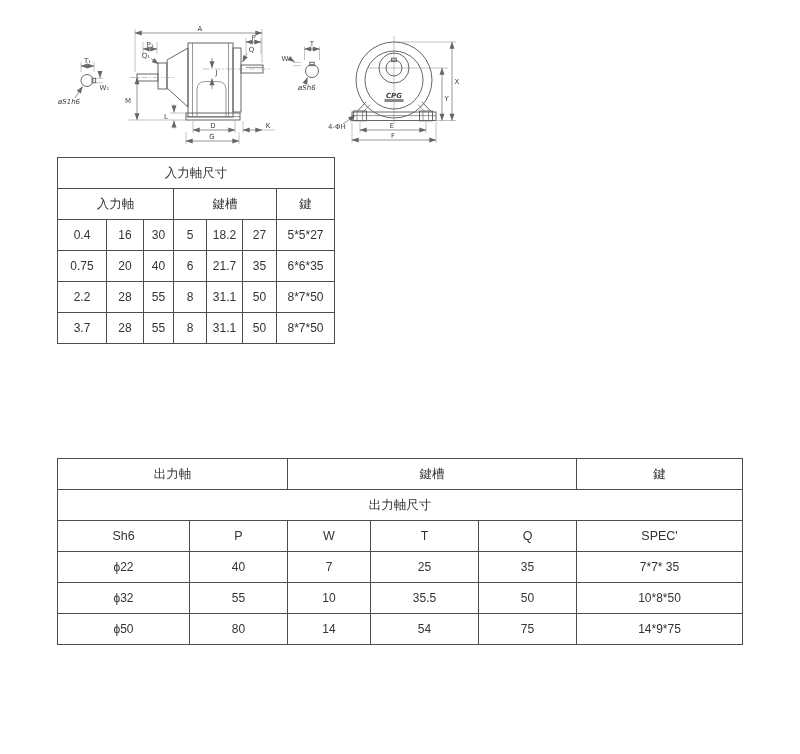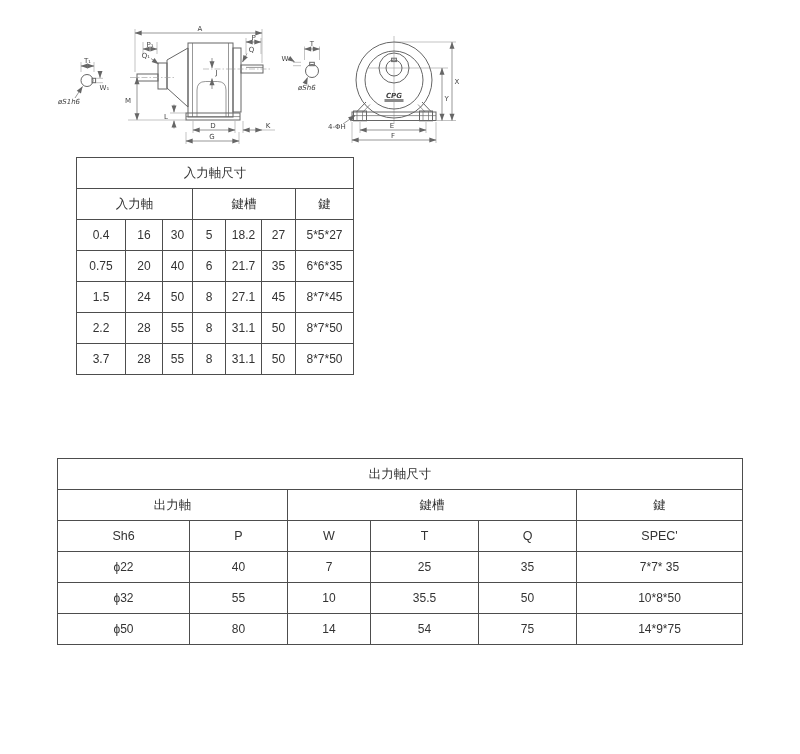--- a/index.html
+++ b/index.html
@@ -8,21 +8,21 @@
     font-family:"Liberation Sans",sans-serif;color:#333;
   }
   
   table{border-collapse:collapse;table-layout:fixed;position:absolute;background:#fff;}
   th,td{
     border:1px solid #4d4d4d;font-weight:400;font-size:12px;color:#333;
     text-align:center;vertical-align:middle;padding:0;height:30px;
     font-family:"Liberation Sans",sans-serif;
   }
   thead th{font-size:12.5px;}
-  #input-table{left:57px;top:157px;width:277px;margin-left:19px;}
+  #input-table{left:57px;top:157px;width:277px;}
   #output-table{left:57px;top:458px;width:685px;}
   
   #drawing{position:absolute;left:0;top:8px;}
   .o{stroke:#666;fill:none;stroke-width:1;}
   .d{stroke:#6b6b6b;fill:none;stroke-width:0.7;}
   .x{stroke:#9a9a9a;fill:none;stroke-width:0.6;}
   .cl{stroke:#9a9a9a;fill:none;stroke-width:0.6;stroke-dasharray:6 2 1.5 2;}
   #drawing text{fill:#444;font-size:7px;font-family:"DejaVu Sans","Liberation Sans",sans-serif;}
   .f65{font-size:6.5px;} .f62{font-size:6.2px;} .f75{font-size:7.5px;}
   .it{font-style:italic;}
@@ -212,29 +212,20 @@
       <tr>
         <td>0.75</td>
         <td>20</td>
         <td>40</td>
         <td>6</td>
         <td>21.7</td>
         <td>35</td>
         <td>6*6*35</td>
       </tr>
       <tr>
-        <td>1.5</td>
-        <td>24</td>
-        <td>50</td>
-        <td>8</td>
-        <td>27.1</td>
-        <td>45</td>
-        <td>8*7*45</td>
-      </tr>
-      <tr>
         <td>2.2</td>
         <td>28</td>
         <td>55</td>
         <td>8</td>
         <td>31.1</td>
         <td>50</td>
         <td>8*7*50</td>
       </tr>
       <tr>
         <td>3.7</td>
@@ -252,26 +243,26 @@
   <colgroup>
     <col style="width:132px">
       <col style="width:98px">
       <col style="width:83px">
     <col style="width:108px">
       <col style="width:98px">
       <col style="width:166px">
   </colgroup>
   <thead>
     <tr>
-      <th colspan="6">出力軸尺寸</th>
-    </tr>
-    <tr>
       <th colspan="2">出力軸</th>
       <th colspan="3">鍵槽</th>
       <th>鍵</th>
+    </tr>
+    <tr>
+      <th colspan="6">出力軸尺寸</th>
     </tr>
     <tr>
       <th>Sh6</th>
       <th>P</th>
       <th>W</th>
       <th>T</th>
       <th>Q</th>
       <th>SPEC'</th>
     </tr>
   </thead>

